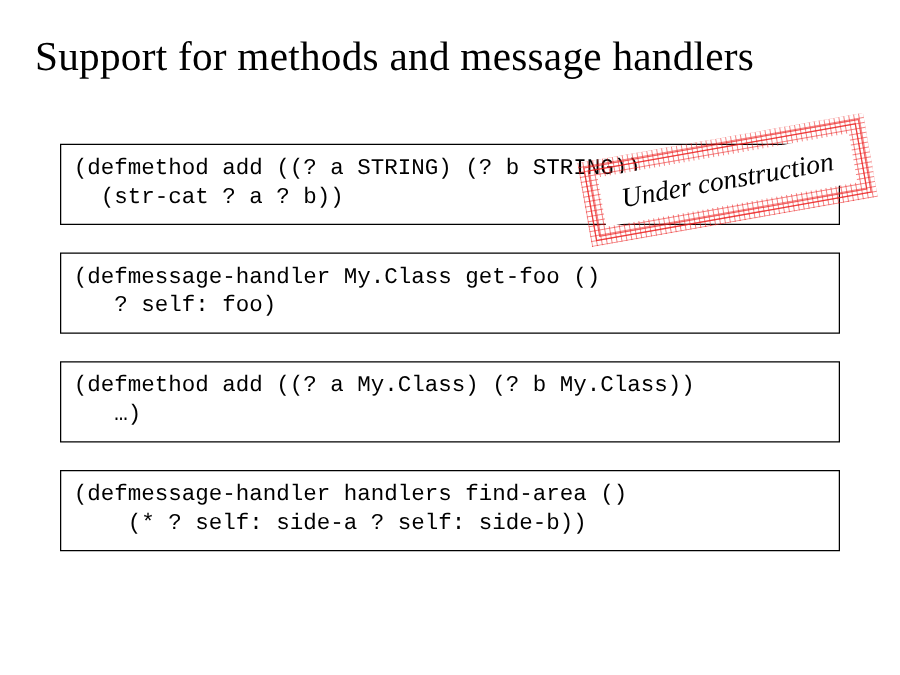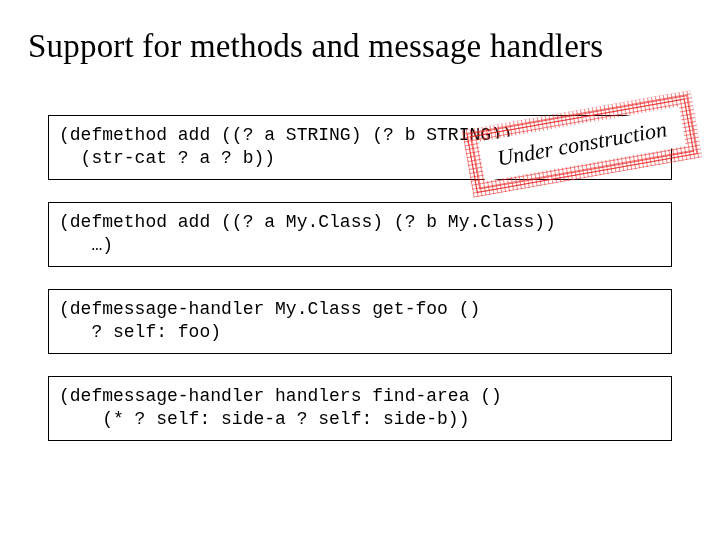--- a/index.html
+++ b/index.html
@@ -92,22 +92,22 @@
 
   <div class="stamp">
     <div class="stamp-inner">
       <span class="stamp-text">Under construction</span>
     </div>
   </div>
 
   <div class="code-box">(defmethod add ((? a STRING) (? b STRING))
   (str-cat ? a ? b))</div>
 
+  <div class="code-box">(defmessage-handler My.Class get-foo ()
+   ? self: foo)</div>
+
   <div class="code-box">(defmethod add ((? a My.Class) (? b My.Class))
    …)</div>
-
-  <div class="code-box">(defmessage-handler My.Class get-foo ()
-   ? self: foo)</div>
 
   <div class="code-box">(defmessage-handler handlers find-area ()
     (* ? self: side-a ? self: side-b))</div>
 
 </div>
 
 </body></html>

